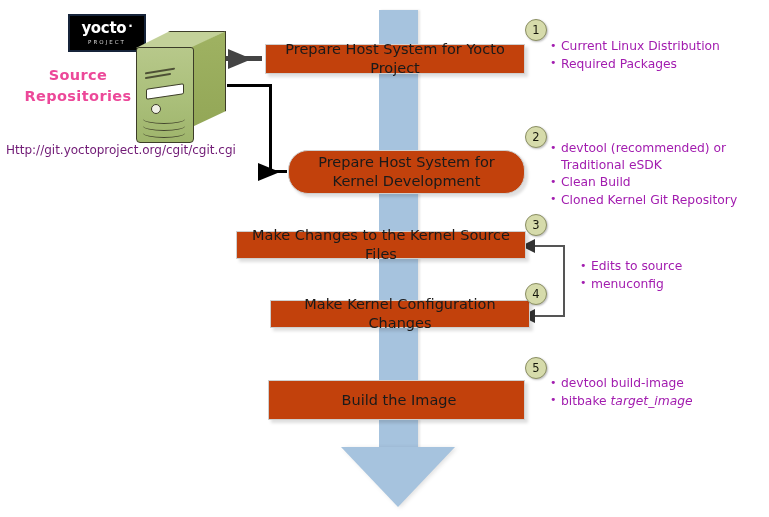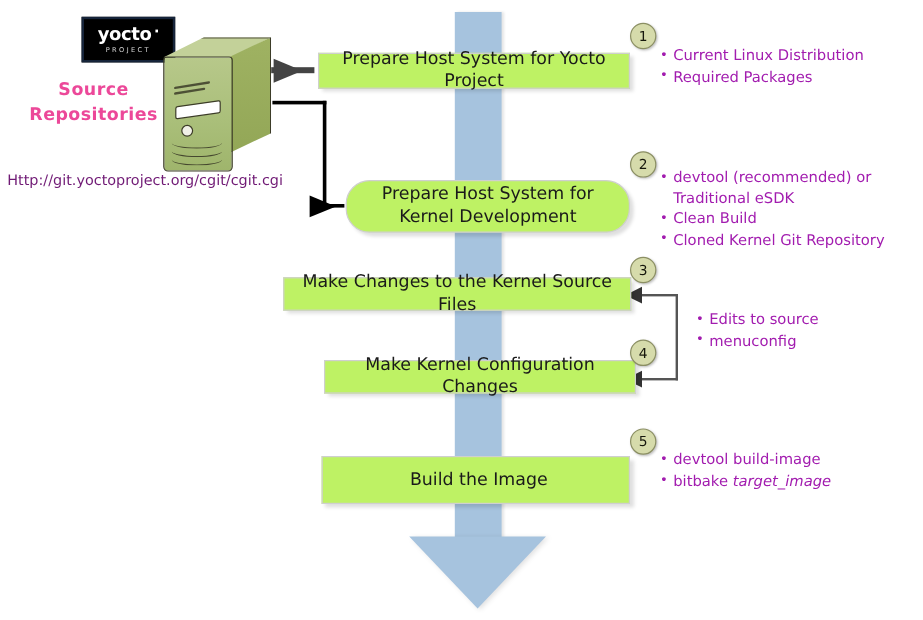--- a/index.html
+++ b/index.html
@@ -146,21 +146,21 @@
     left: 341px; top: 447px;
     width: 0; height: 0;
     border-left: 57px solid transparent;
     border-right: 57px solid transparent;
     border-top: 60px solid #a6c3de;
     filter: drop-shadow(2px 1px 2px rgba(0,0,0,0.12));
   }
 
   
   .pbox {
-    background: #bef264;
+    background: #c2410c;
     border: 1px solid #cfcfcf;
     box-shadow: 3px 3px 3px rgba(0,0,0,0.13);
     display: flex;
     align-items: center;
     justify-content: center;
     text-align: center;
     color: #1a1a1a;
     font-size: 14.5px;
     line-height: 19px;
     box-sizing: border-box;

